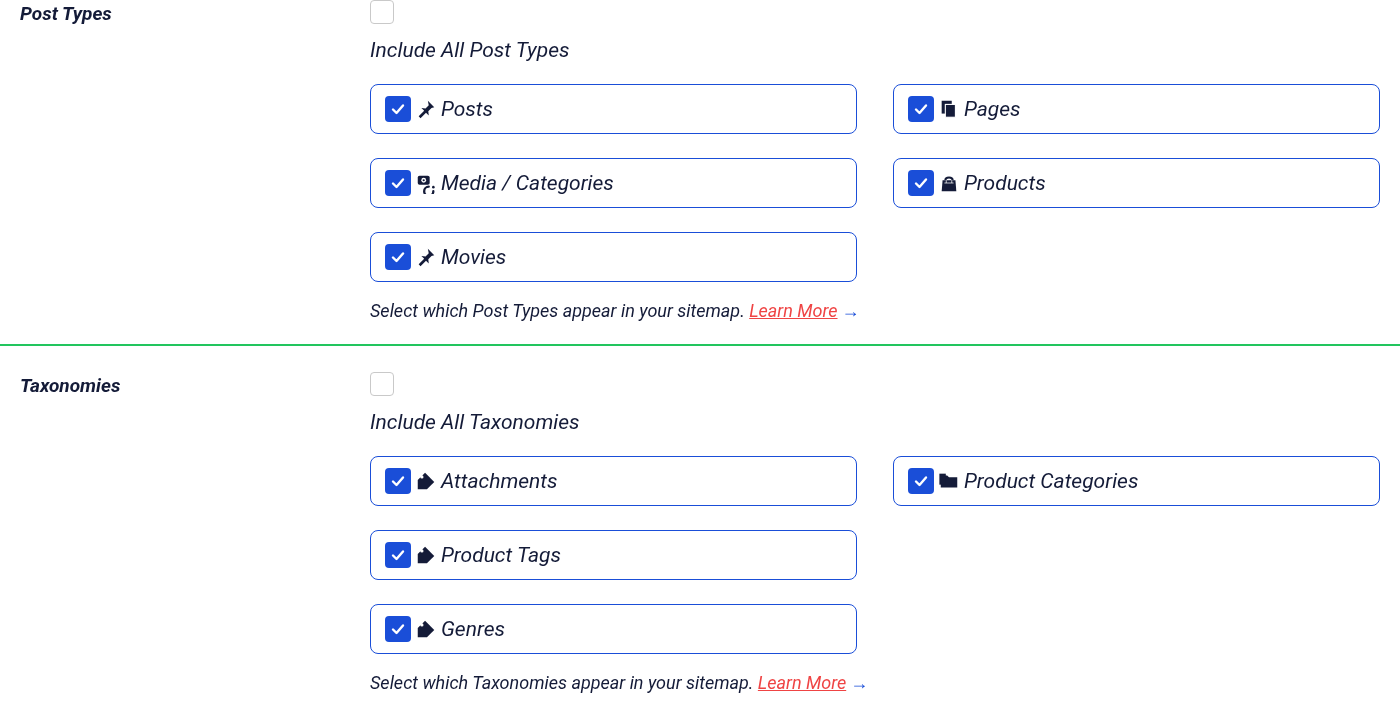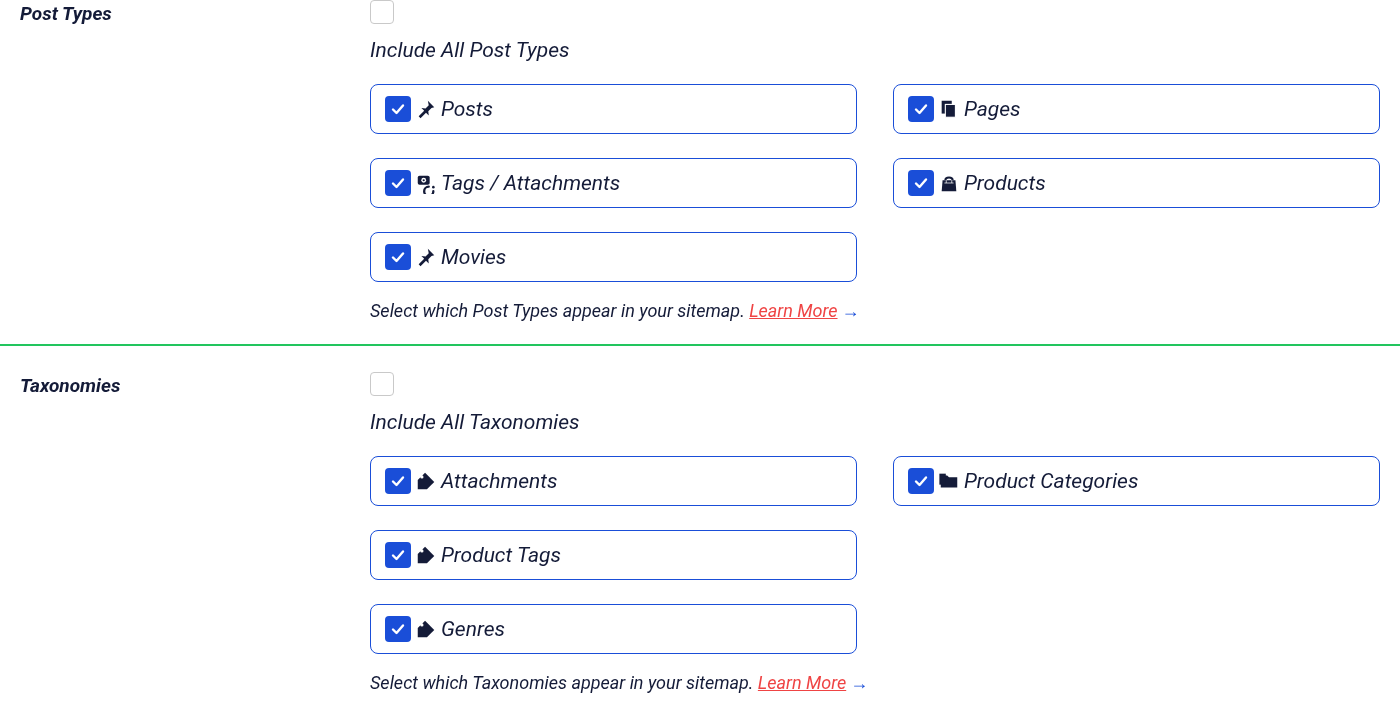--- a/index.html
+++ b/index.html
@@ -183,21 +183,21 @@
         <span class="checked-box">
             <svg width="16" height="16" viewBox="0 0 16 16">
               <use href="#icon-check"></use>
             </svg>
           </span>
         <span class="item-icon">
             <svg width="22" height="22" viewBox="0 0 24 24">
               <use href="#icon-media"></use>
             </svg>
           </span>
-        <span class="item-label">Tags / Attachments</span>
+        <span class="item-label">Media / Categories</span>
       </div>
 
       <div class="item">
         <span class="checked-box">
             <svg width="16" height="16" viewBox="0 0 16 16">
               <use href="#icon-check"></use>
             </svg>
           </span>
         <span class="item-icon">
             <svg width="22" height="22" viewBox="0 0 24 24">

